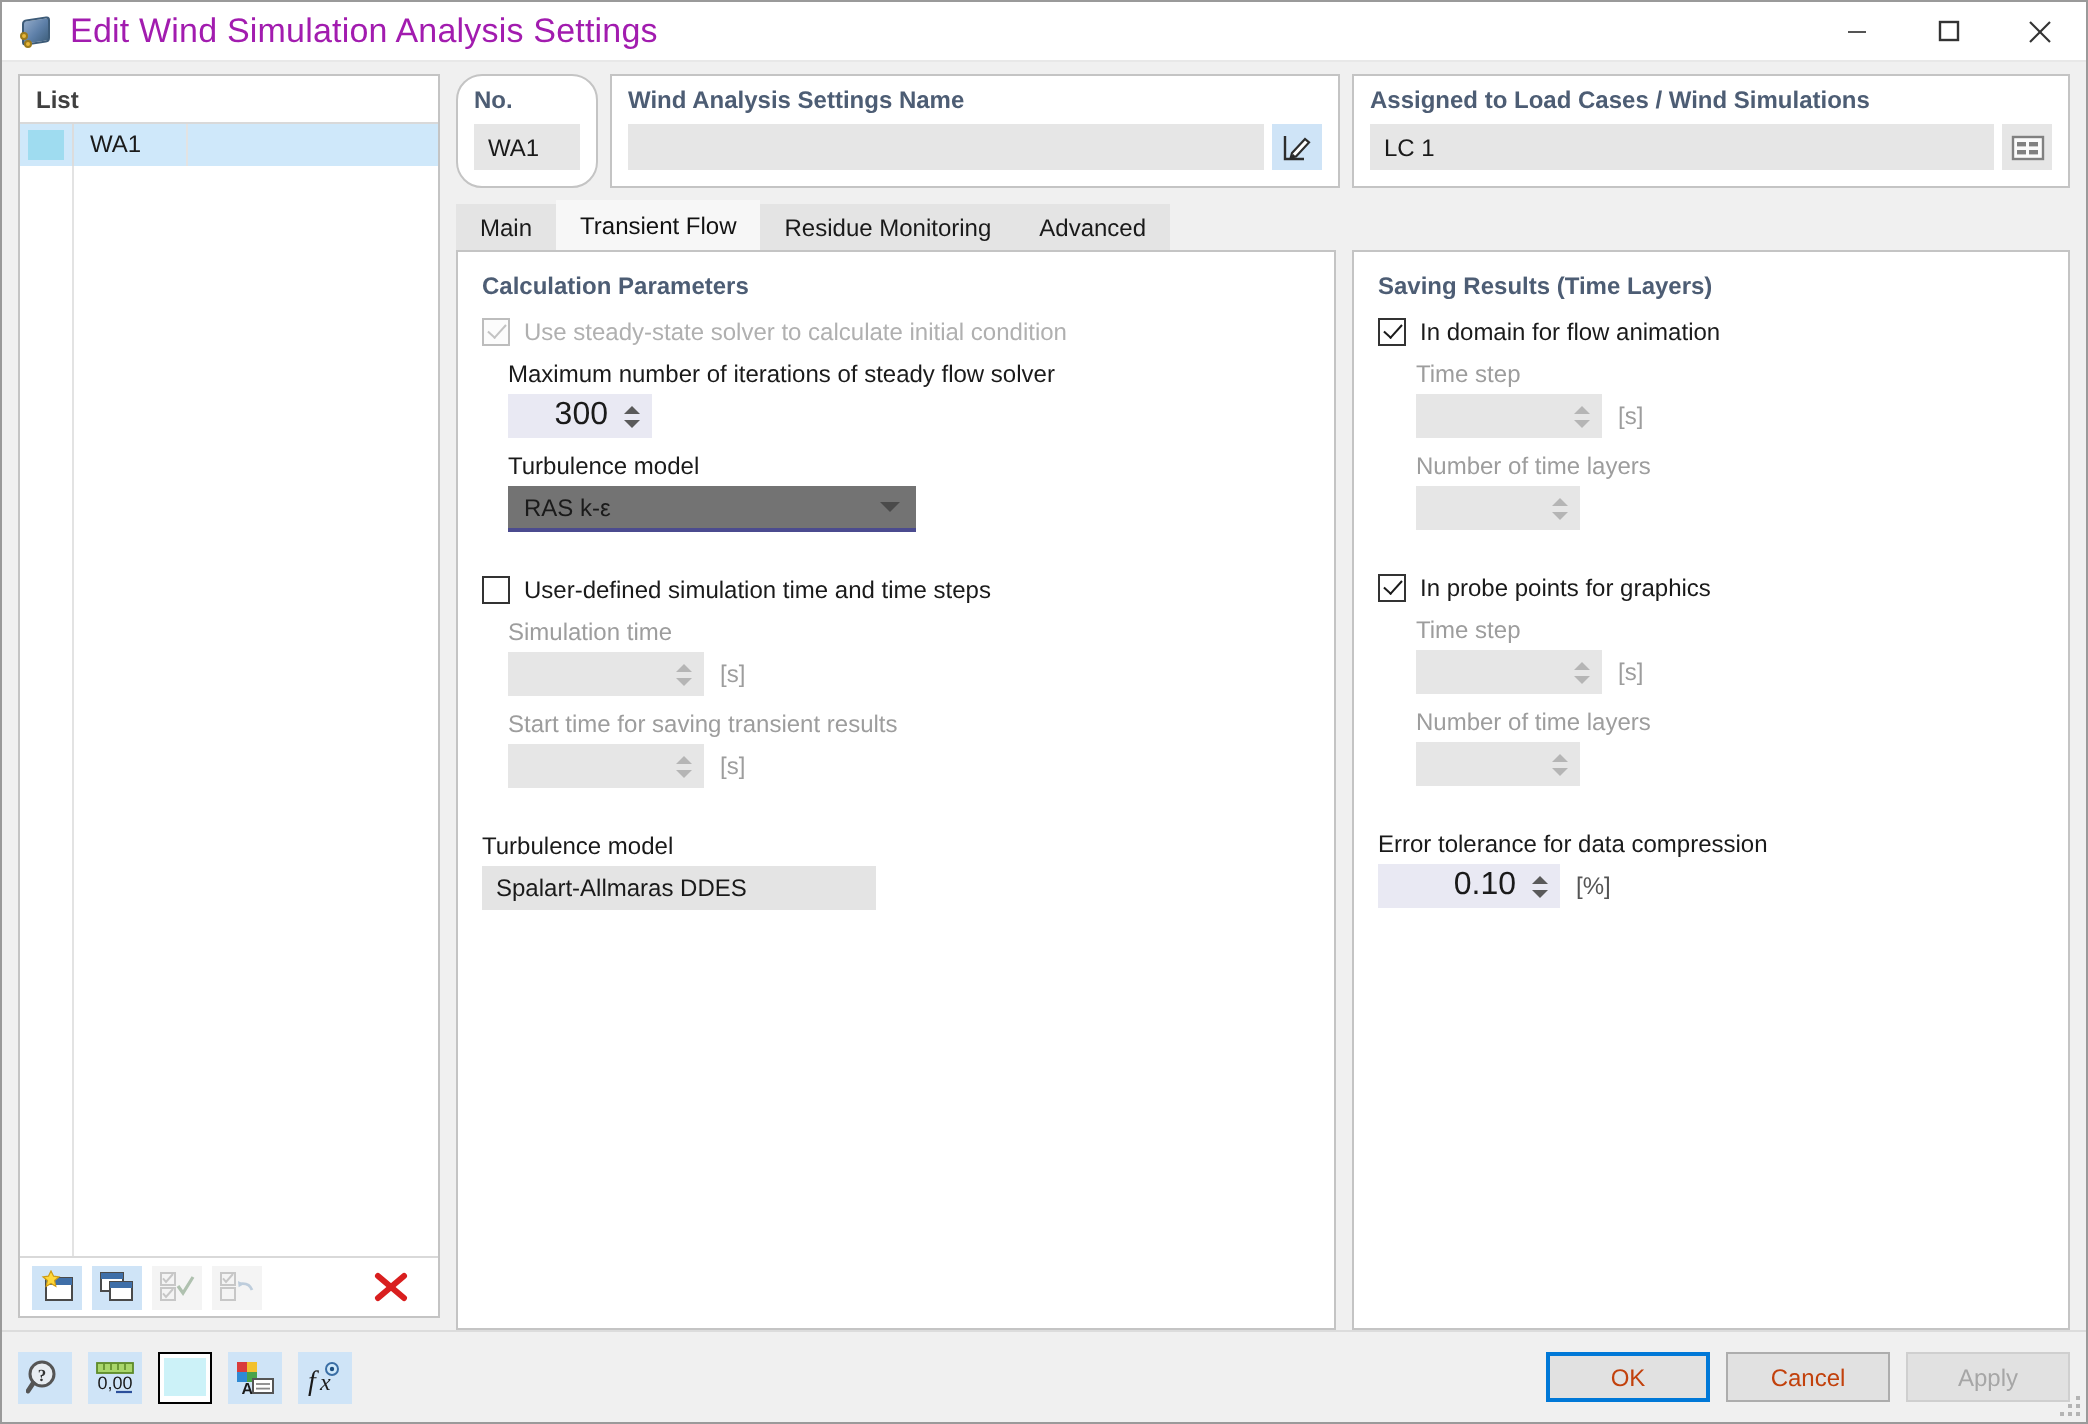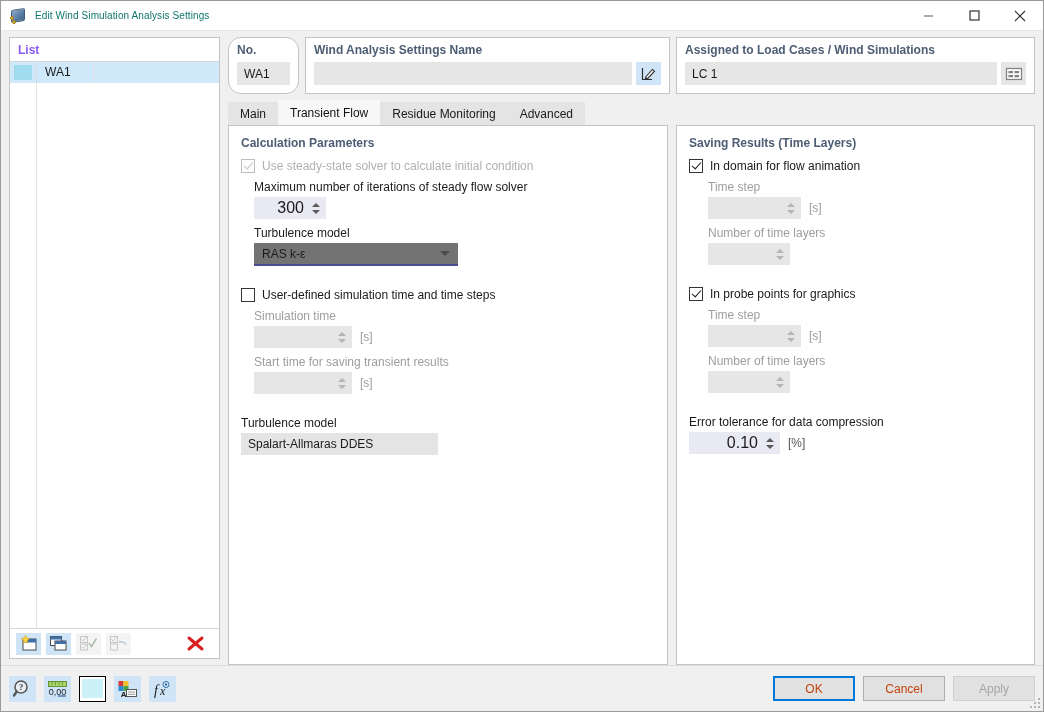--- a/index.html
+++ b/index.html
@@ -39,21 +39,21 @@
     border-radius: 2px;
     transform: skewY(-8deg);
   }
   .title-icon .dot1, .title-icon .dot2 {
     position: absolute; width: 4px; height: 4px; border-radius: 50%;
     background: #e8b73a; border: 1px solid #9b7a1c;
   }
   .title-icon .dot1 { left: 0px; top: 9px; }
   .title-icon .dot2 { left: 2px; top: 13px; }
   .title-text {
-    font-size: 10px; color: #0f766e; letter-spacing: .1px;
+    font-size: 17px; color: #a21caf; letter-spacing: .1px;
     white-space: nowrap;
   }
   .wincontrols { margin-left: auto; display: flex; height: 30px; }
   .wc {
     width: 46px; height: 30px;
     display: flex; align-items: center; justify-content: center;
     color: #333;
   }
 
   
@@ -67,21 +67,21 @@
   .listpanel {
     width: 211px; flex: 0 0 211px;
     margin: 6px 0 0 8px;
     background: #ffffff;
     border: 1px solid #c4c4c4;
     display: flex; flex-direction: column;
     height: 622px;
   }
   .list-header {
     padding: 5px 8px 4px 8px;
-    font-size: 12px; font-weight: bold; color: #8b5cf6;
+    font-size: 12px; font-weight: bold; color: #404040;
     border-bottom: 1px solid #d9d9d9;
     background: #fff;
   }
   .list-rows { flex: 1 1 auto; position: relative; background: #fff; }
   .list-row {
     display: flex; align-items: center; height: 21px;
     background: #cfe8fa;
   }
   .list-row .swatch {
     width: 26px; height: 21px; flex: 0 0 26px;

